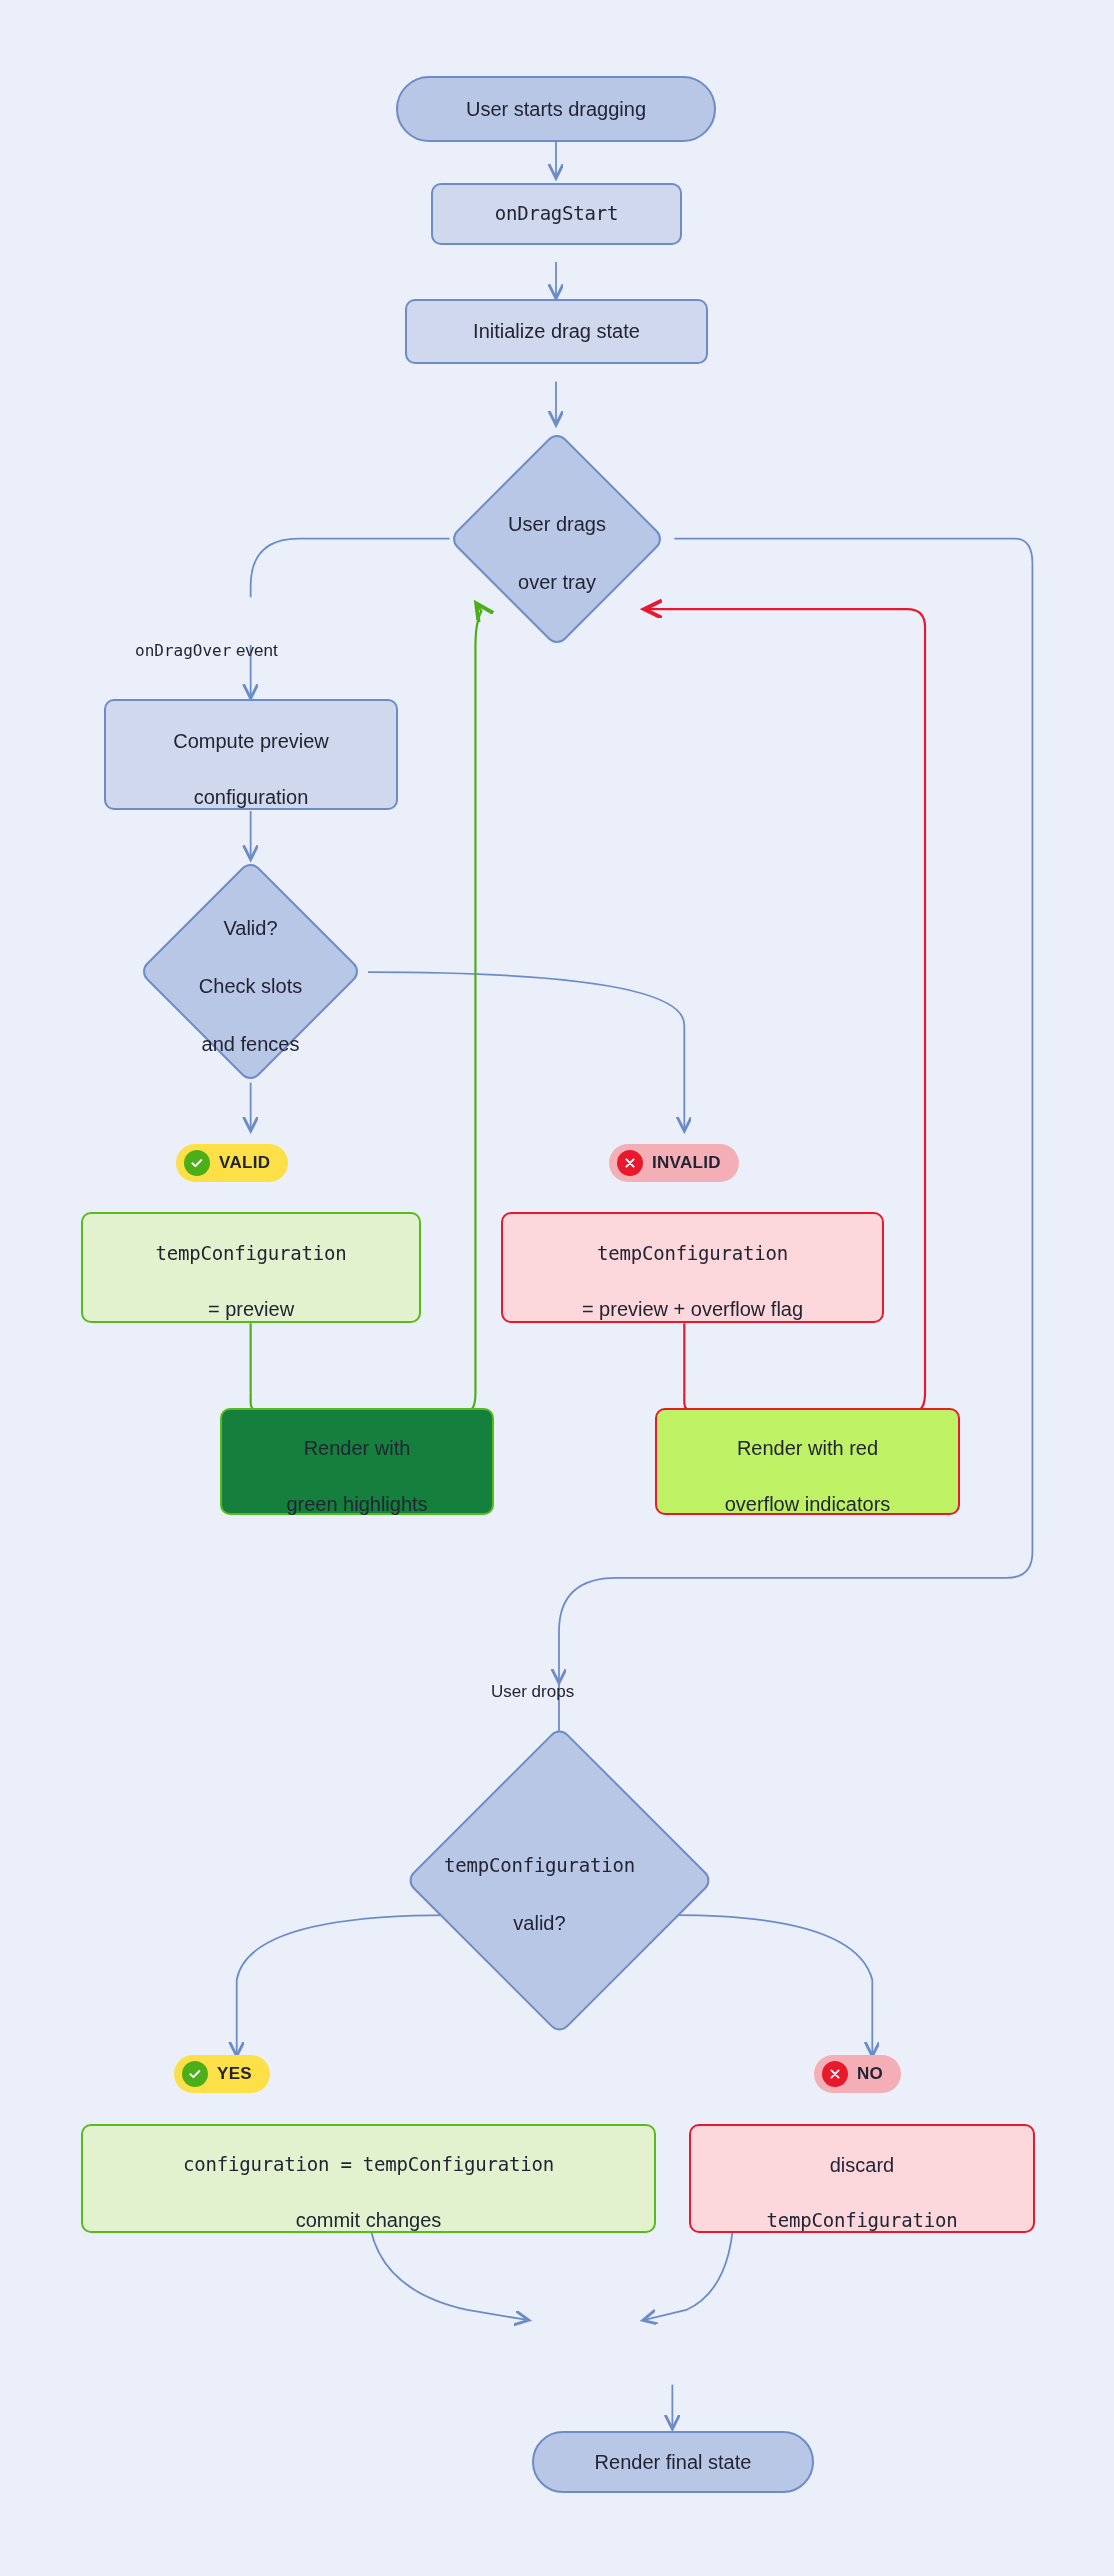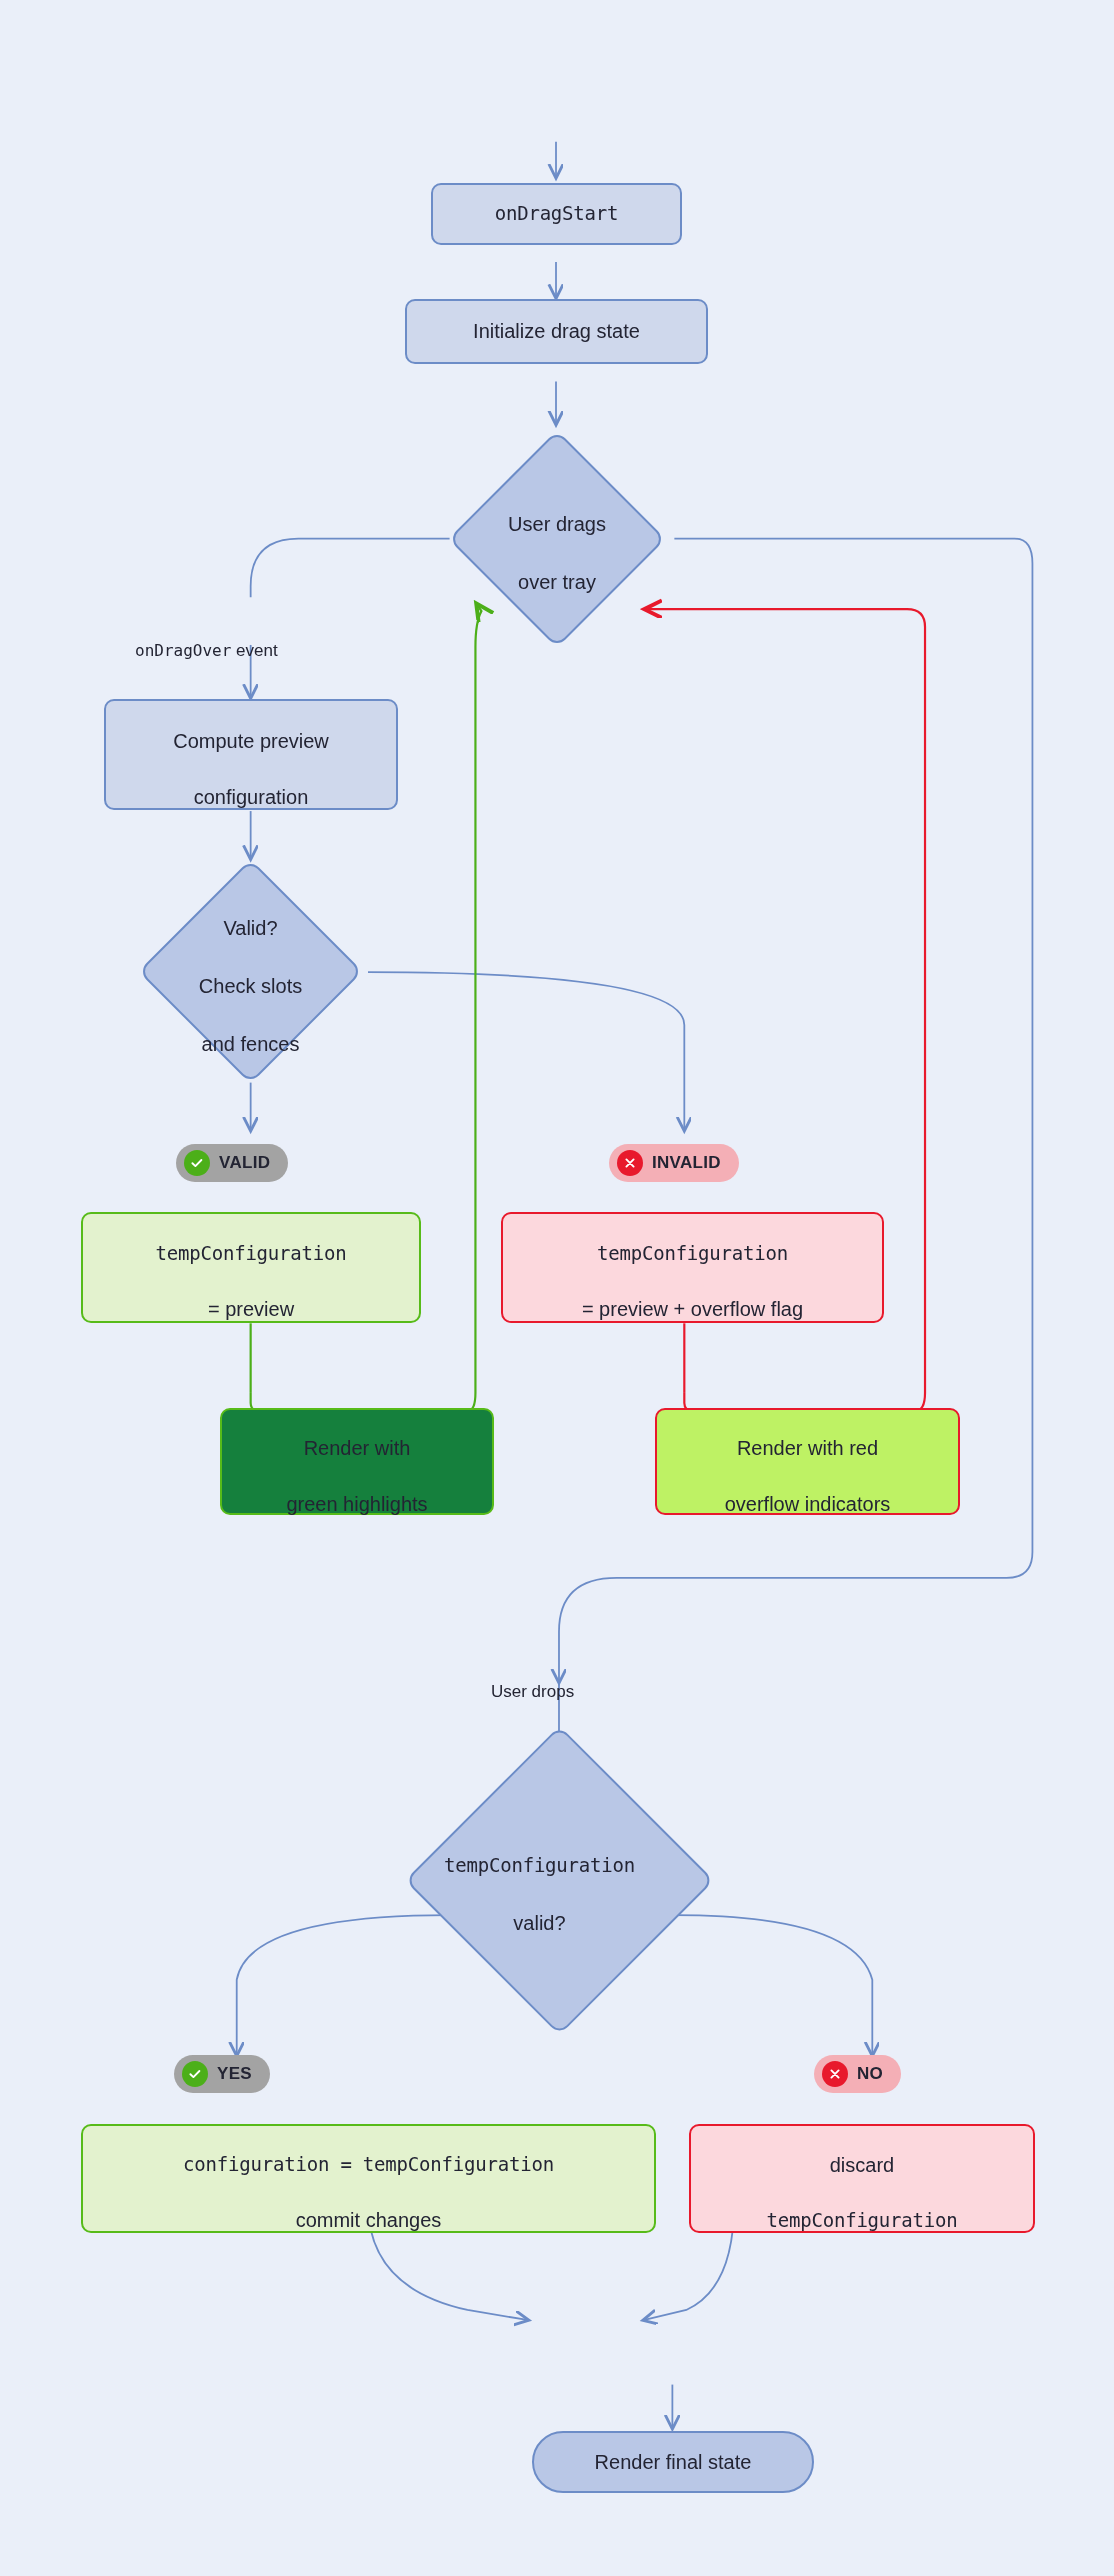--- a/index.html
+++ b/index.html
@@ -109,21 +109,21 @@
     align-items: center;
     gap: 9px;
     border-radius: 30px;
     padding: 0 18px 0 8px;
     height: 38px;
     font-size: 17px;
     font-weight: bold;
     color: #232433;
     letter-spacing: 0.3px;
   }
-  .badge.valid { background: #a3a3a3; }
+  .badge.valid { background: #fde047; }
   .badge.invalid { background: #f4afb6; }
   .badge-icon {
     width: 26px; height: 26px;
     border-radius: 50%;
     display: flex;
     align-items: center;
     justify-content: center;
     flex: 0 0 auto;
   }
   .badge-icon.ok { background: #4caf19; }
@@ -198,20 +198,23 @@
       <path d="M358,1418 L470,1418 Q478,1418 478,1400 L478,650 Q478,625 484,614 L480,608" marker-end="url(#arrG)"></path>
     </g>
 
     <g stroke="#e8192c" stroke-width="2.2" fill="none">
       <path d="M688,1330 L688,1400"></path>
       <path d="M688,1400 L688,1410 Q688,1418 698,1420 L736,1420"></path>
       <path d="M790,1418 L920,1418 Q930,1418 930,1400 L930,630 Q930,612 912,612 L650,612" marker-end="url(#arrR)"></path>
     </g>
   </svg>
 
+  <div class="node stadium" style="left:396px; top:76px; width:320px; height:66px;">
+    <span>User starts dragging</span>
+  </div>
 
   <div class="node proc mono" style="left:431px; top:183px; width:251px; height:62px;justify-content:center;">
     <span>onDragStart</span>
   </div>
 
   <div class="node proc" style="left:405px; top:299px; width:303px; height:65px;">
     <span>Initialize drag state</span>
   </div>
 
   <div class="diamond-wrap" style="left:480px; top:462px; width:154px; height:154px;">

